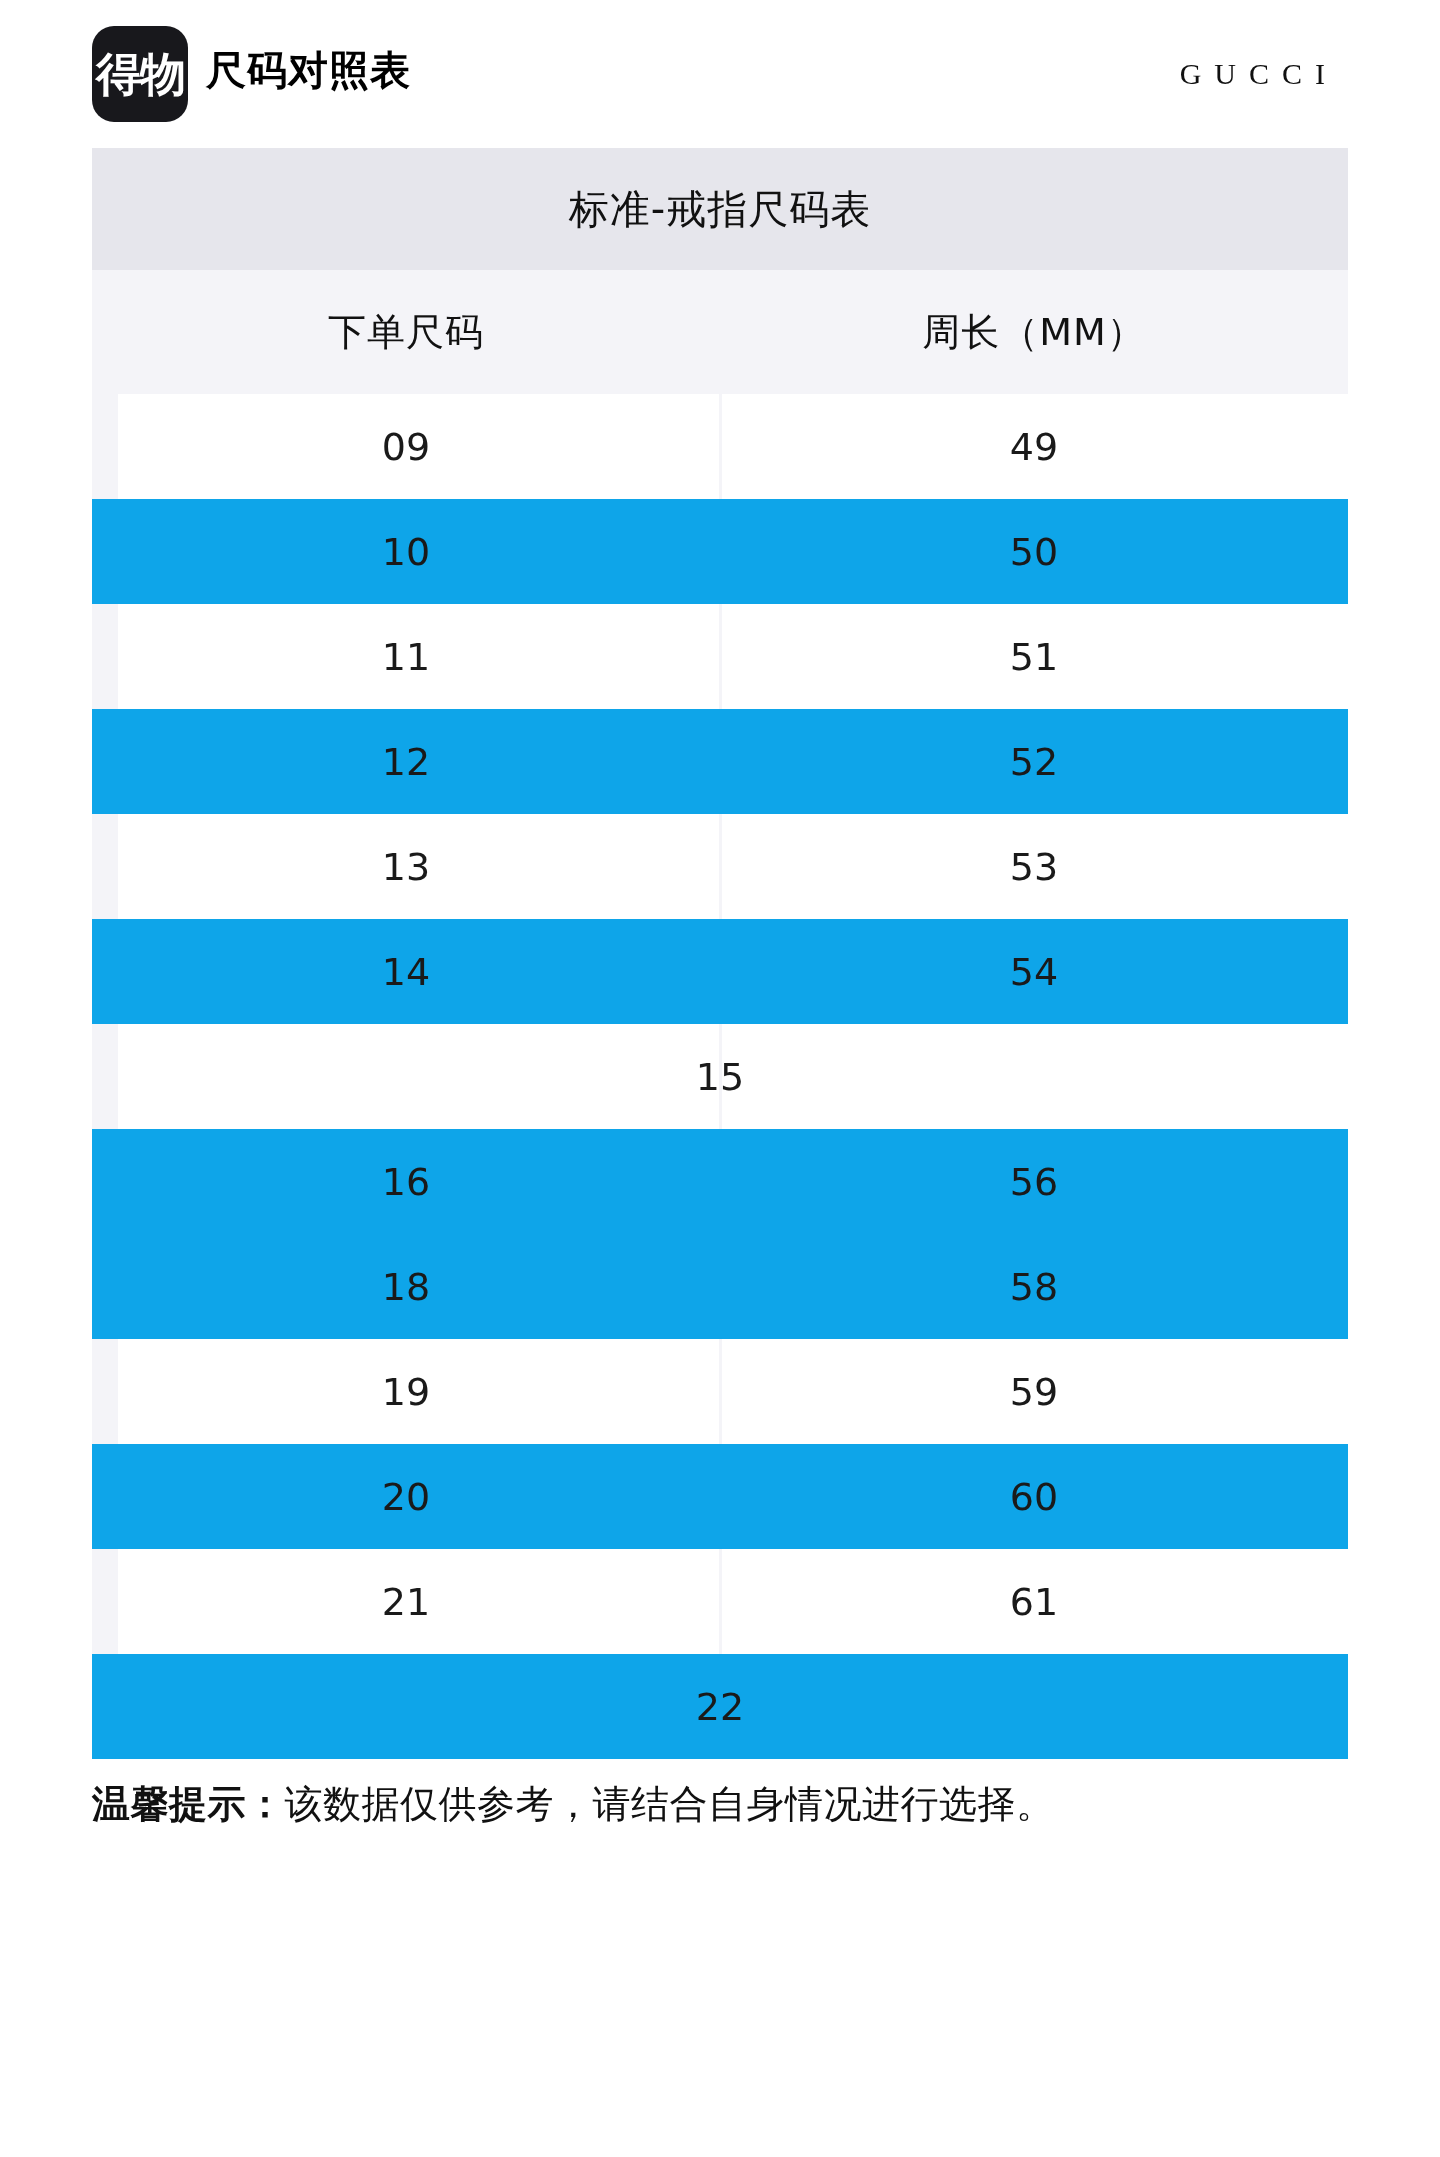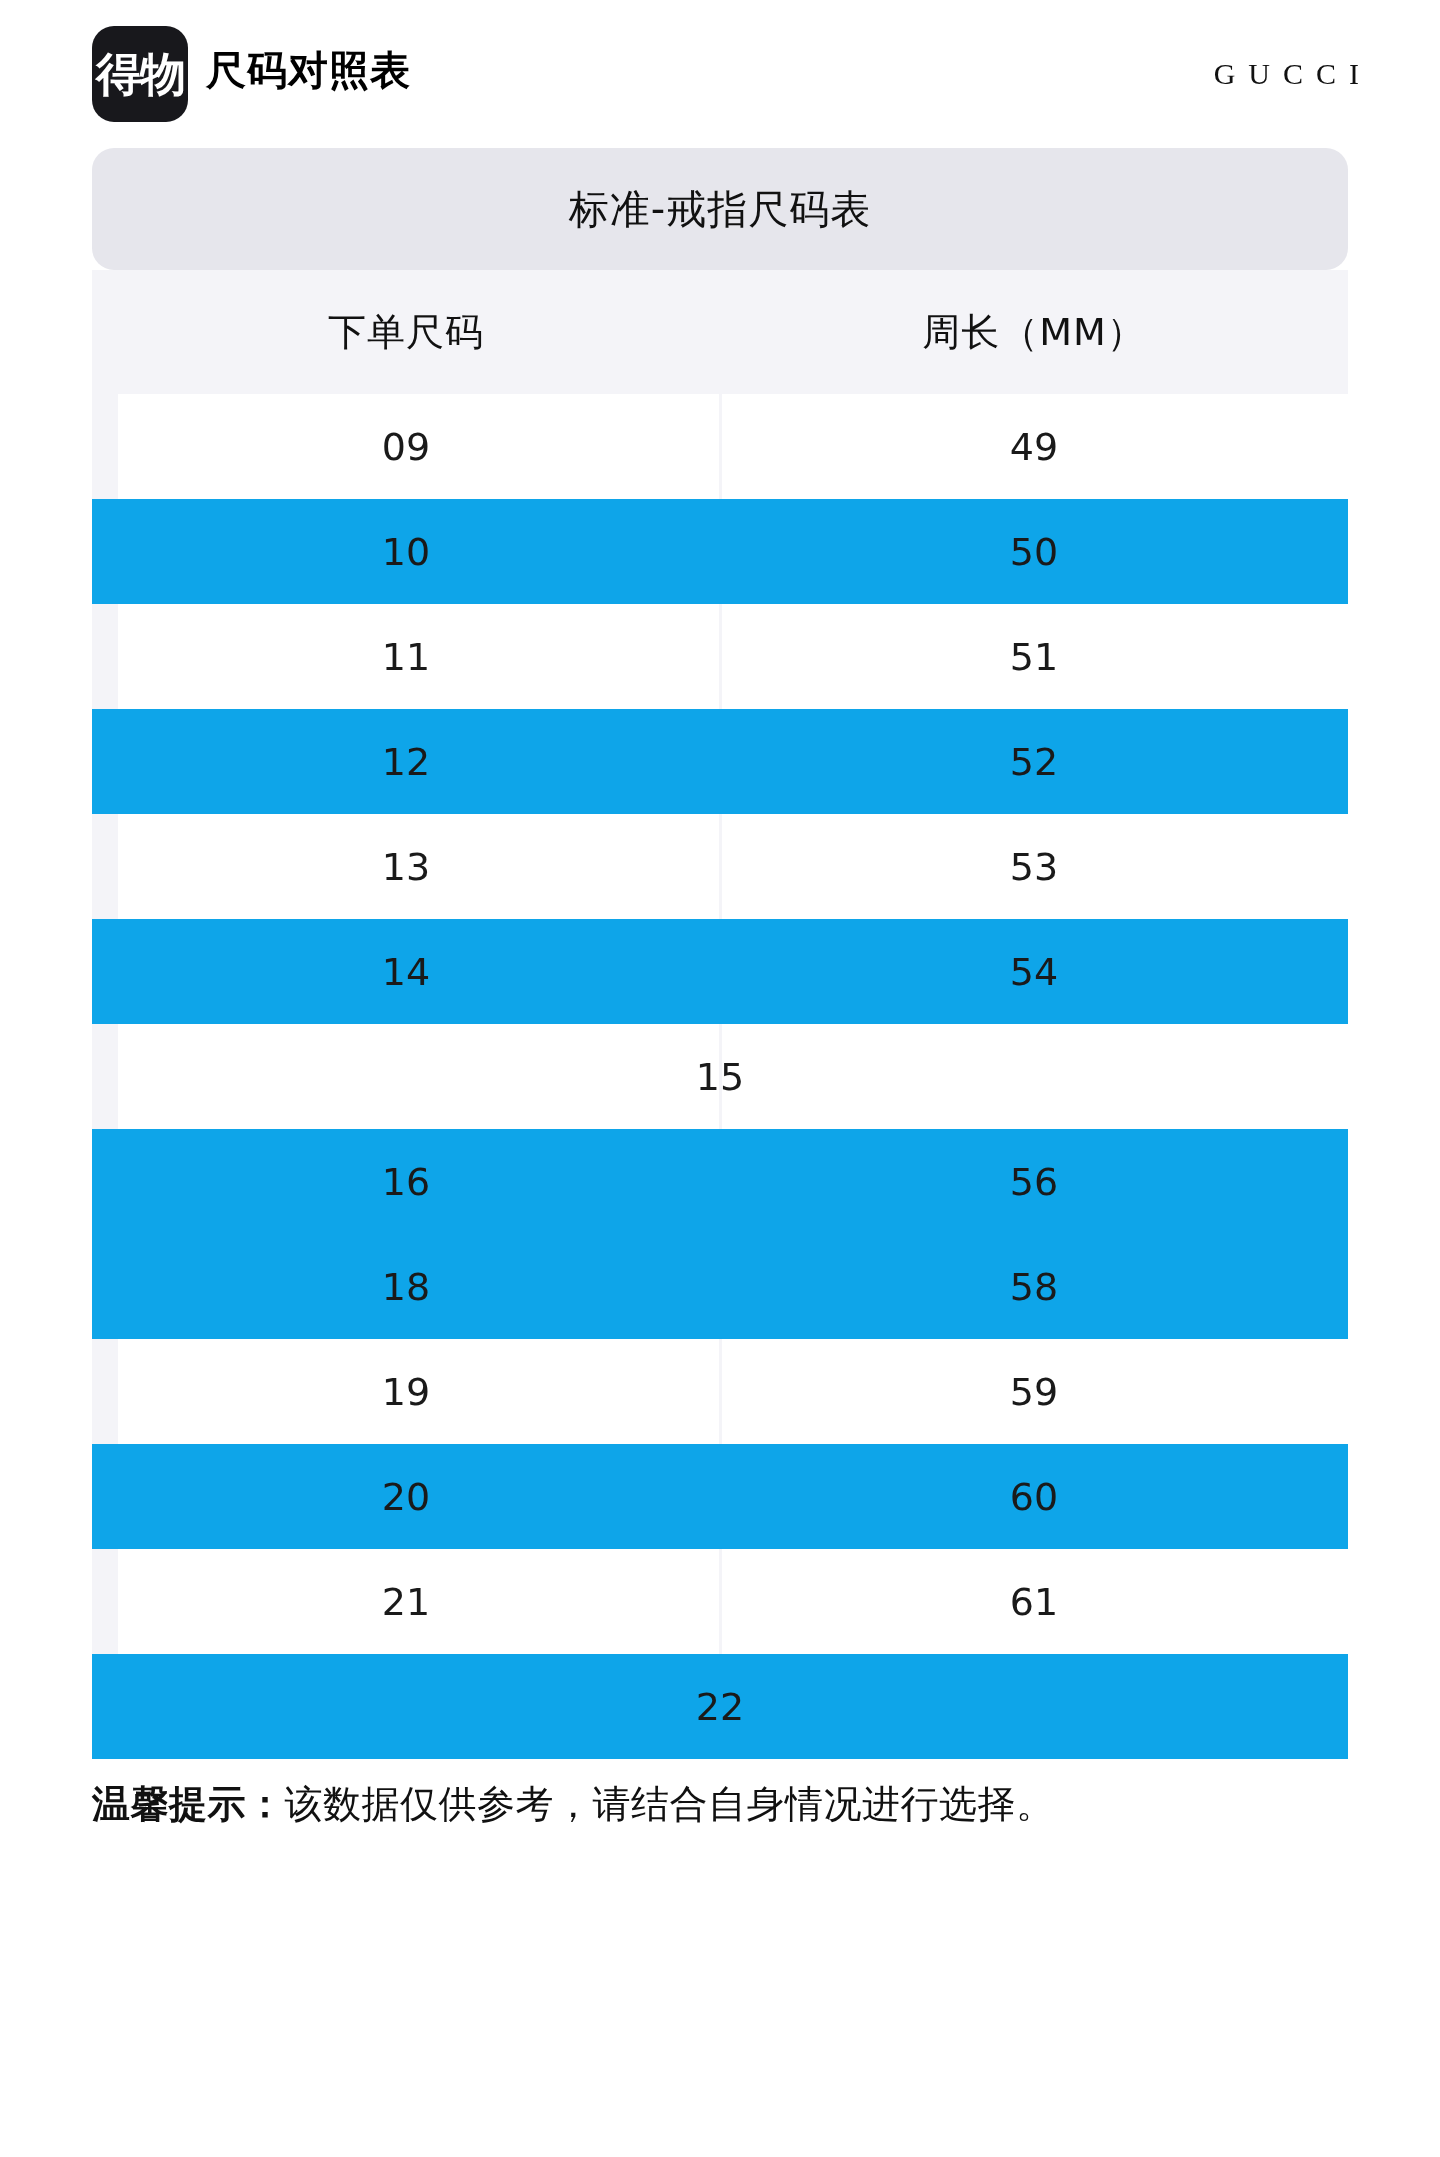--- a/index.html
+++ b/index.html
@@ -21,21 +21,21 @@
     width: 1440px;
     height: 2157px;
     background: #ffffff;
     box-sizing: border-box;
   }
 
   
   .header {
     position: relative;
     height: 148px;
-    padding: 0 58px 0 92px;
+    padding: 0 92px 0 92px;
     display: flex;
     align-items: center;
     justify-content: space-between;
   }
   .brand-left {
     display: flex;
     align-items: center;
     gap: 18px;
   }
   .duwu-badge {
@@ -82,21 +82,20 @@
     background: #e6e6ec;
     height: 122px;
     display: flex;
     align-items: center;
     justify-content: center;
     font-size: 40px;
     font-weight: 400;
     color: #111111;
     letter-spacing: 1px;
     font-family: "DejaVu Sans", "Liberation Sans", sans-serif;
-    border-radius: 22px;
   }
   .col-head {
     background: #f4f4f8;
     height: 124px;
     display: flex;
     align-items: center;
   }
   .col-head .cell {
     flex: 1 1 50%;
     text-align: center;

